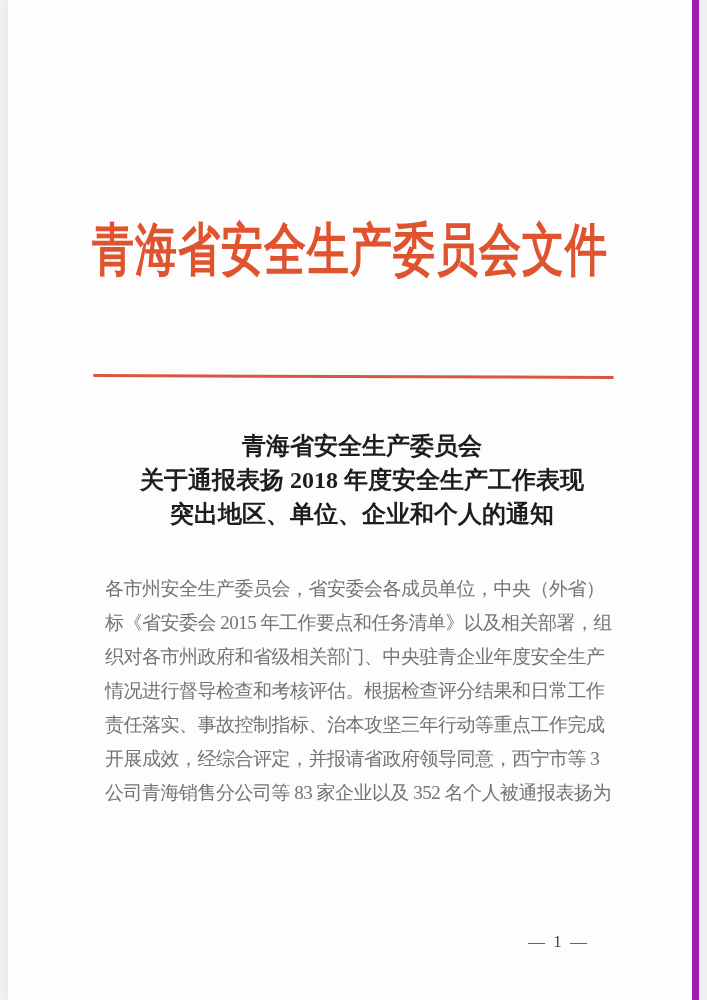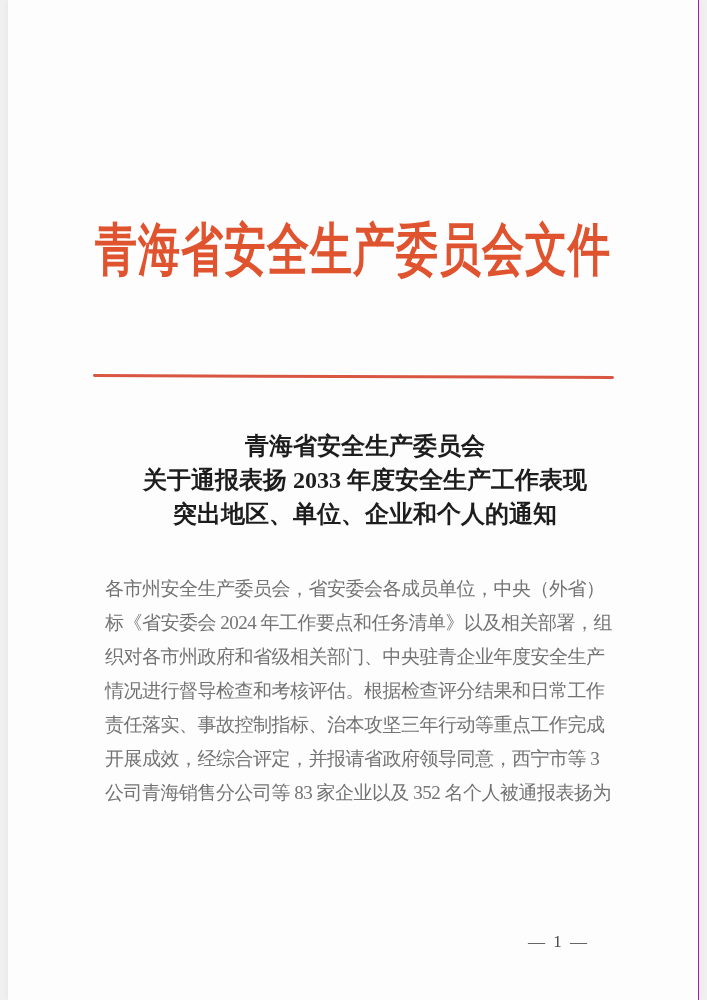--- a/index.html
+++ b/index.html
@@ -15,21 +15,21 @@
     overflow: hidden;
     background: #eff0ef;
   }
   .page {
     position: absolute;
     left: 8px;
     top: 0;
     width: 691px;
     height: 1000px;
     background: #fdfdfd;
-    border-right: 1px solid #a21caf;
+    border-right: 7px solid #a21caf;
     box-shadow: 0 0 6px rgba(0,0,0,0.06);
   }
   .header-title {
     position: absolute;
     top: 212px;
     left: 0;
     width: 100%;
     text-align: center;
     font-size: 42px;
     font-weight: bold;
@@ -100,27 +100,27 @@
 <div class="canvas">
   <div class="page">
 
     <div class="header-title">青海省安全生产委员会文件</div>
 
 
     <div class="red-rule"></div>
 
     <div class="doc-title">
         <div class="doc-title-line">青海省安全生产委员会</div>
-        <div class="doc-title-line">关于通报表扬 2033 年度安全生产工作表现</div>
+        <div class="doc-title-line">关于通报表扬 2018 年度安全生产工作表现</div>
         <div class="doc-title-line">突出地区、单位、企业和个人的通知</div>
       </div>
 
     <div class="body-block">
         <div class="body-line">各市州安全生产委员会，省安委会各成员单位，中央（外省）</div>
-        <div class="body-line">标《省安委会 2024 年工作要点和任务清单》以及相关部署，组</div>
+        <div class="body-line">标《省安委会 2015 年工作要点和任务清单》以及相关部署，组</div>
         <div class="body-line">织对各市州政府和省级相关部门、中央驻青企业年度安全生产</div>
         <div class="body-line">情况进行督导检查和考核评估。根据检查评分结果和日常工作</div>
         <div class="body-line">责任落实、事故控制指标、治本攻坚三年行动等重点工作完成</div>
         <div class="body-line">开展成效，经综合评定，并报请省政府领导同意，西宁市等 3</div>
         <div class="body-line">公司青海销售分公司等 83 家企业以及 352 名个人被通报表扬为</div>
       </div>
 
     <div class="page-number">— 1 —</div>
 
   </div>

